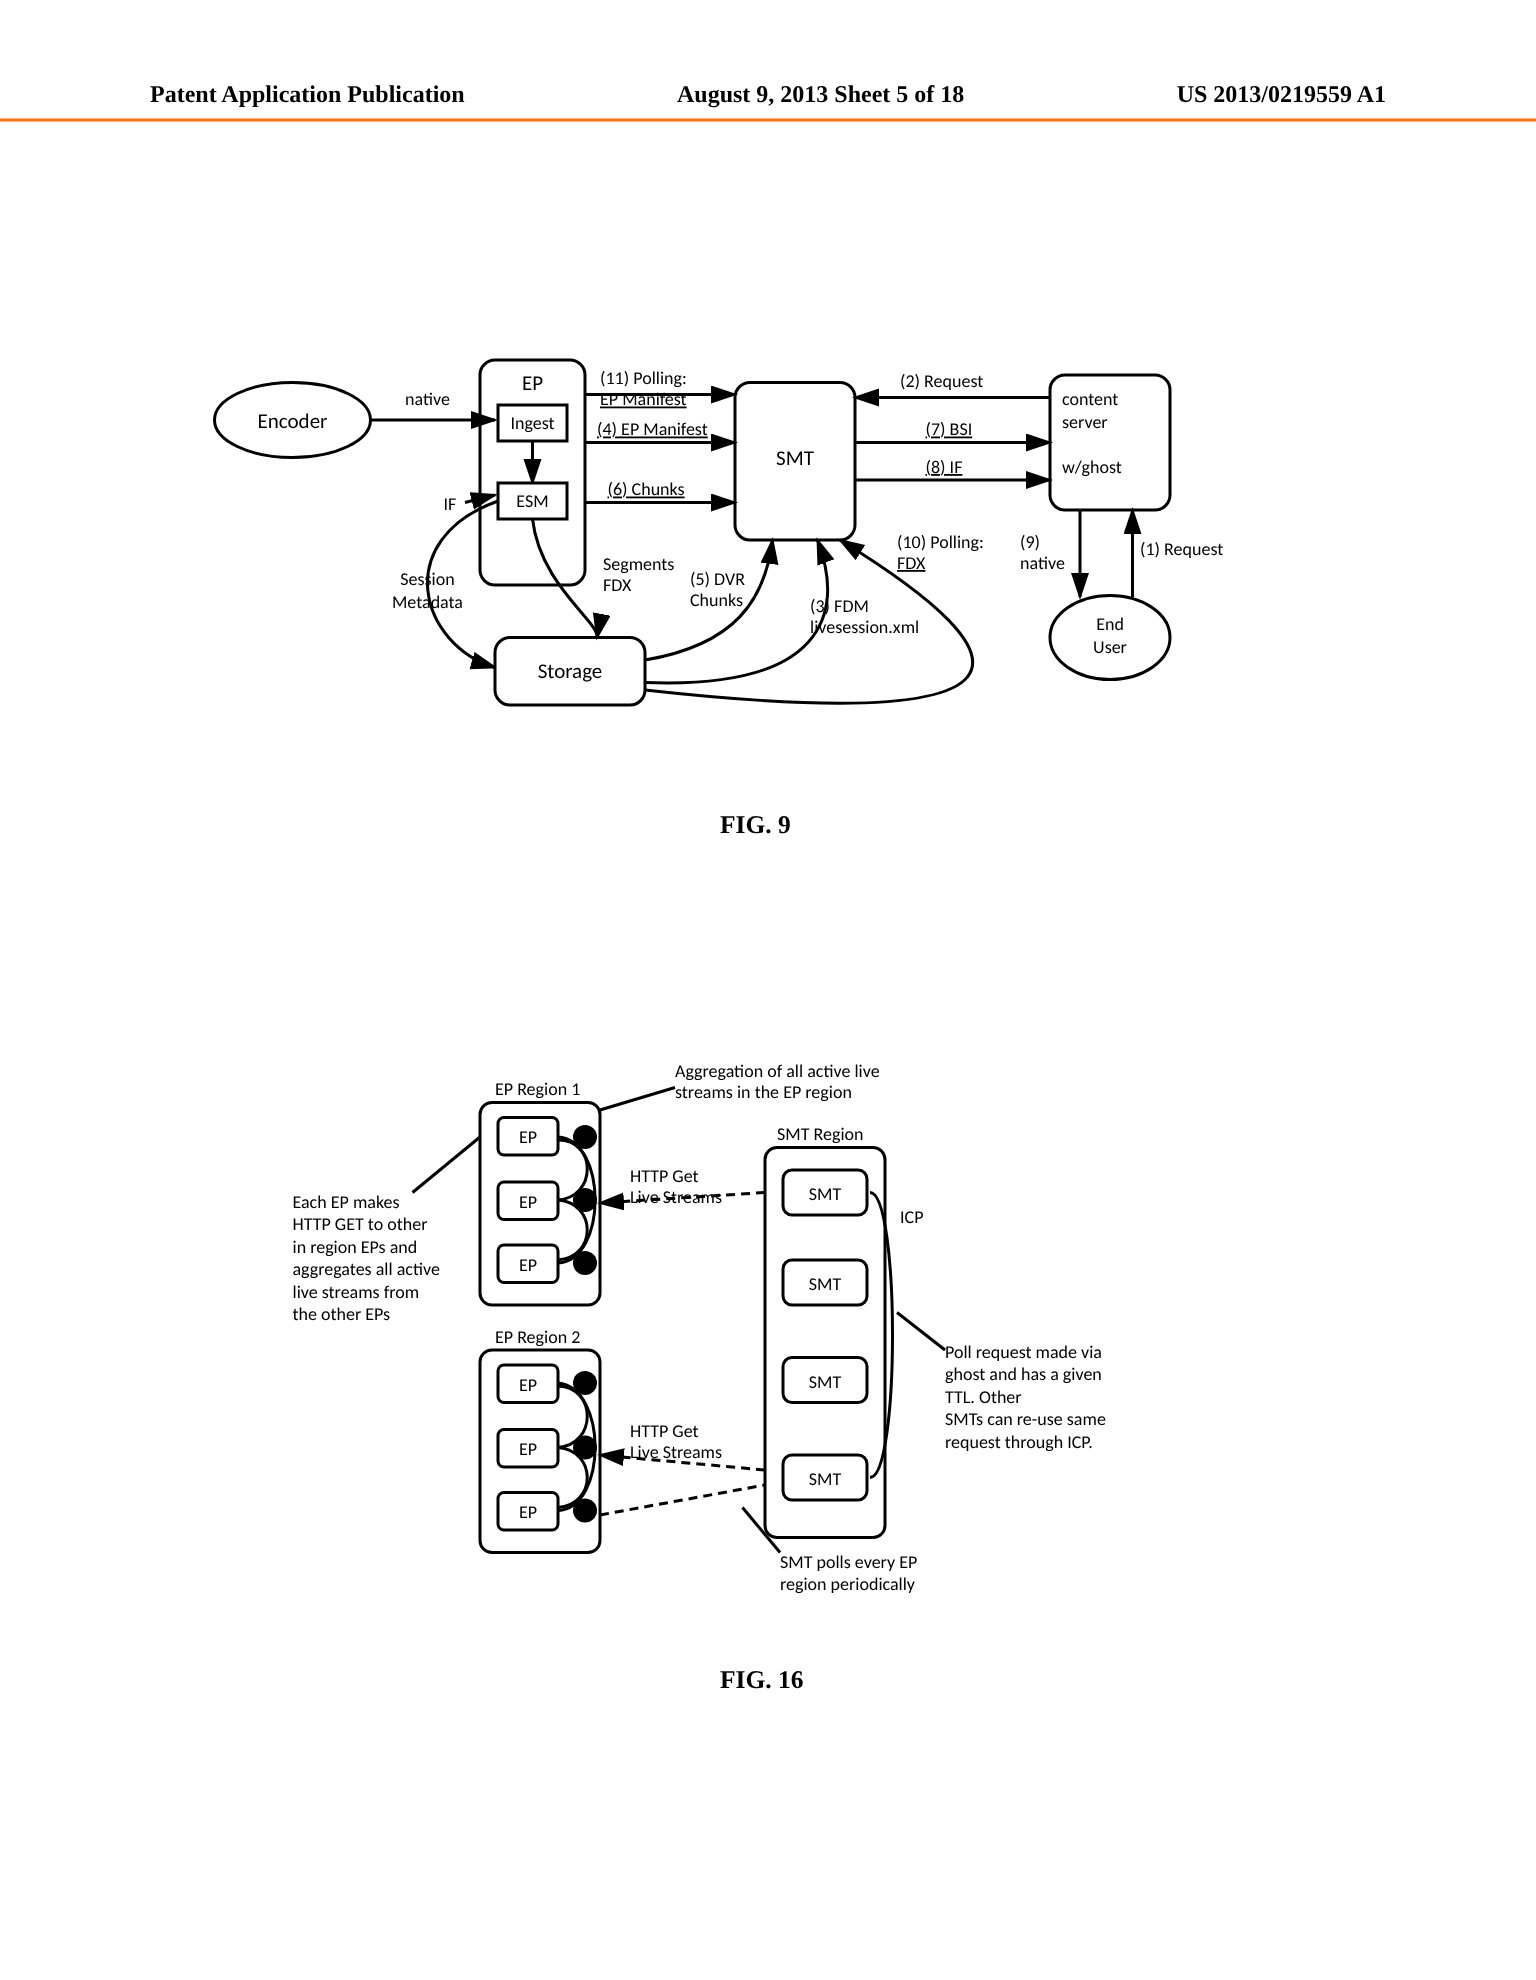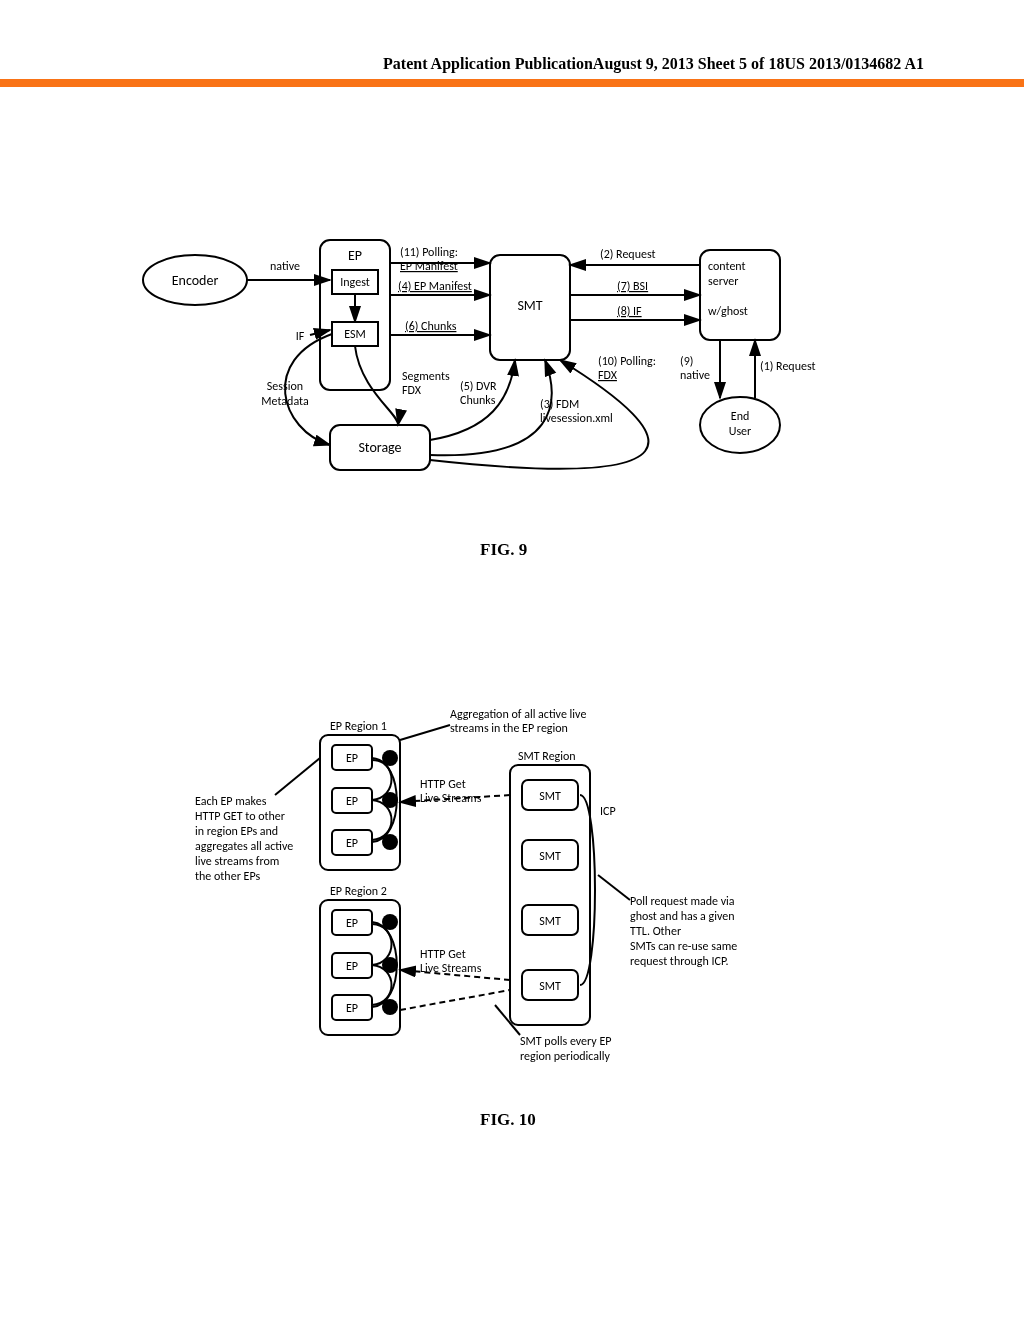--- a/index.html
+++ b/index.html
@@ -15,27 +15,27 @@
     height: 1320px;
     position: relative;
     background: #fff;
   }
   .header {
     position: absolute;
     top: 55px;
     left: 0;
     width: 100%;
     display: flex;
-    justify-content: flex-end;
+    justify-content: space-between;
     padding: 0 100px;
     box-sizing: border-box;
     font-family: "Times New Roman", serif;
     font-size: 16px;
     font-weight: bold;
-    border-bottom: 8px solid #f97316;
+    border-bottom: 2px solid #f97316;
     padding-bottom: 6px;
   }
   .caption {
     position: absolute;
     font-family: "Times New Roman", serif;
     font-weight: bold;
     font-size: 17px;
     text-align: center;
   }
   svg { position: absolute; }
@@ -49,21 +49,21 @@
   .under { text-decoration: underline; }
 </style>
 </head>
 <body>
 
 <div class="page">
 
   <div class="header">
     <span>Patent Application Publication</span>
     <span>August 9, 2013  Sheet 5 of 18</span>
-    <span>US 2013/0134682 A1</span>
+    <span>US 2013/0219559 A1</span>
   </div>
 
   <svg width="1024" height="420" viewBox="0 0 1024 420" style="top:170px;left:0">
     <defs>
       <marker id="ah" markerWidth="10" markerHeight="10" refX="8" refY="3" orient="auto">
         <path d="M0,0 L9,3 L0,6 Z" fill="#000"></path>
       </marker>
     </defs>
 
     <ellipse class="ellipse" cx="195" cy="110" rx="52" ry="25"></ellipse>
@@ -224,15 +224,15 @@
     <text class="lbl-sm" x="630" y="240">ghost and has a given</text>
     <text class="lbl-sm" x="630" y="255">TTL.  Other</text>
     <text class="lbl-sm" x="630" y="270">SMTs can re-use same</text>
     <text class="lbl-sm" x="630" y="285">request through ICP.</text>
 
     <line class="line" x1="495" y1="325" x2="520" y2="355"></line>
     <text class="lbl-sm" x="520" y="365">SMT polls every EP</text>
     <text class="lbl-sm" x="520" y="380">region periodically</text>
   </svg>
 
-  <div class="caption" style="top:1110px; left:480px">FIG. 10</div>
+  <div class="caption" style="top:1110px; left:480px">FIG. 16</div>
 
 </div>
 
 </body></html>

